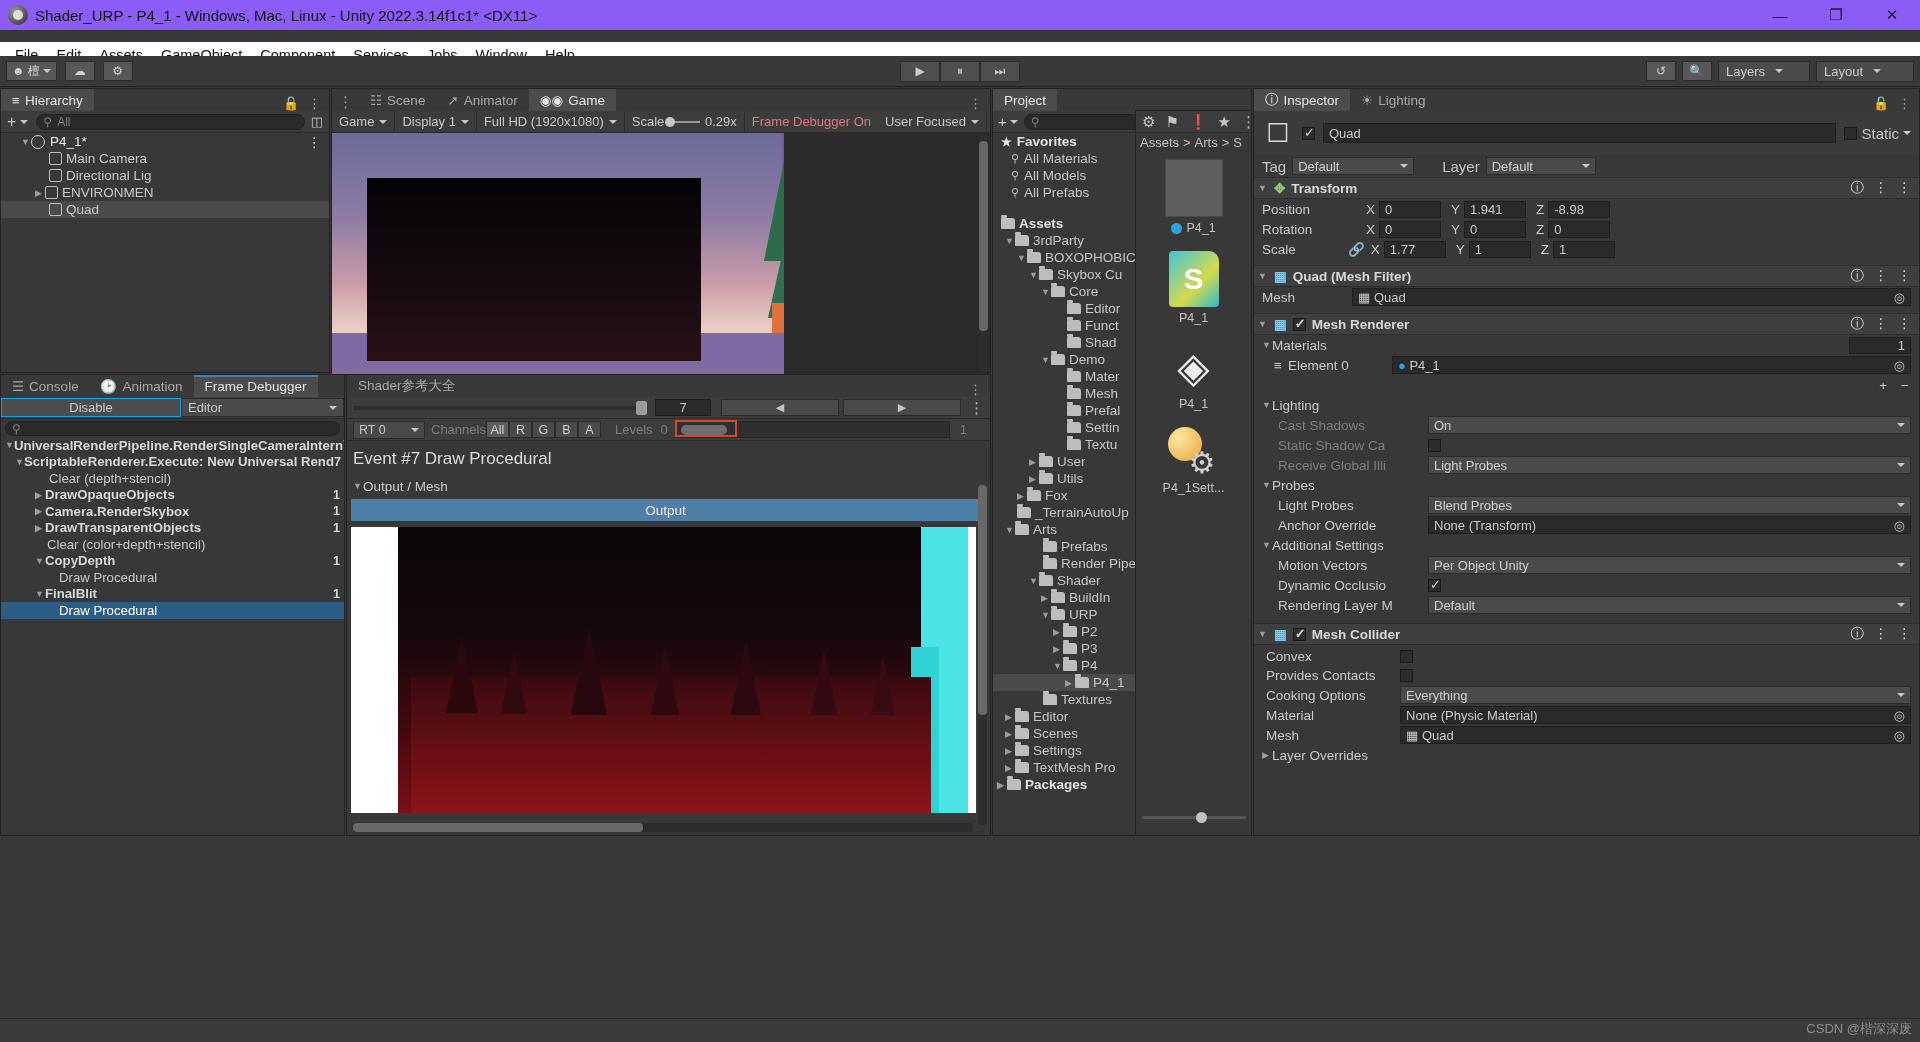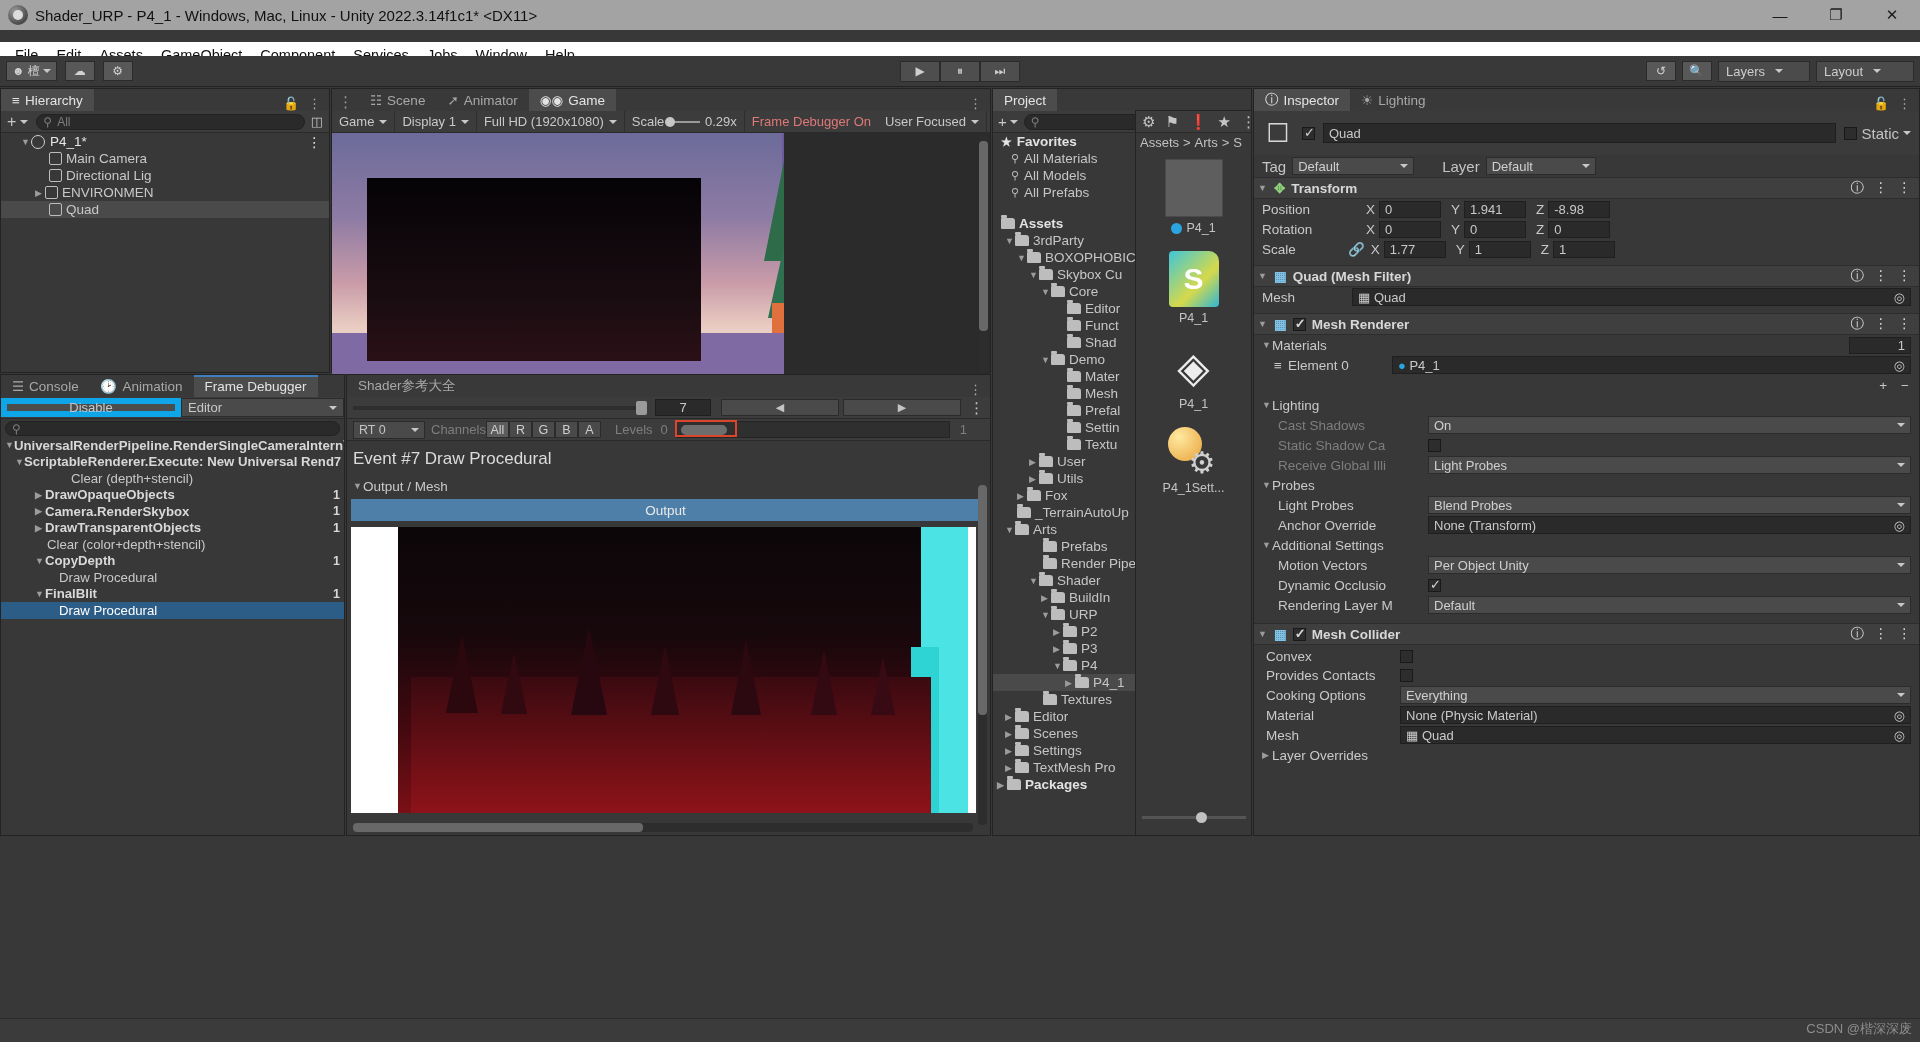--- a/index.html
+++ b/index.html
@@ -10,21 +10,21 @@
     font-size: 15px;
     color: #c4c4c4;
     overflow: hidden;
     -webkit-font-smoothing: antialiased;
   }
   .app { position: relative; width: 1920px; height: 1042px; }
 
   
   .titlebar {
     position: absolute; top: 0; left: 0; width: 1920px; height: 30px;
-    background: #a3a3a3; display: flex; align-items: center;
+    background: #8b5cf6; display: flex; align-items: center;
   }
   .tb-icon { width: 20px; height: 20px; margin-left: 8px; margin-right: 7px;
     border-radius: 50%; background: radial-gradient(circle at 35% 32%, #9a9a9a, #4a4a4a 70%); position: relative; }
   .tb-icon::after { content:""; position:absolute; left:5px; top:5px; width:10px; height:10px;
     border-radius:50%; background:#ddd; }
   .tb-title { color: #111; font-size: 15px; white-space: nowrap; }
   .tb-ctrls { margin-left: auto; display: flex; height: 30px; }
   .tb-btn { width: 56px; height: 30px; display: flex; align-items: center; justify-content: center;
     color: #1a1a1a; font-size: 15px; }
 
@@ -368,21 +368,21 @@
       </div>
       <div class="tab">
         <span>🕑</span>
         <span>Animation</span>
       </div>
       <div class="tab active blue">
         <span>Frame Debugger</span>
       </div>
     </div>
     <div class="subbar">
-      <div style="width:180px;height:19px;background:#4c4c4c;border:6px solid #0ea5e9;display:flex;align-items:center;justify-content:center;font-size:13px">Disable</div>
+      <div style="width:180px;height:19px;background:#4c4c4c;border:1px solid #0ea5e9;display:flex;align-items:center;justify-content:center;font-size:13px">Disable</div>
       <div style="flex:1;height:19px;background:#4a4a4a;border:1px solid #2b2b2b;display:flex;align-items:center;padding:0 6px;font-size:13px">
         <span>Editor</span>
         <span class="caret" style="margin-left:auto"></span>
       </div>
     </div>
     <div style="height:18px;background:#383838;padding:2px 4px">
       <div class="searchbox" style="height:15px">
         <span>⚲</span>
       </div>
     </div>
@@ -390,21 +390,21 @@
       <div class="fd-row bold" style="padding-left:4px">
         <span class="tri">▼</span>
         <span>UniversalRenderPipeline.RenderSingleCameraIntern</span>
         <span class="fd-count">7</span>
       </div>
       <div class="fd-row bold" style="padding-left:14px">
         <span class="tri">▼</span>
         <span>ScriptableRenderer.Execute: New Universal Rend</span>
         <span class="fd-count">7</span>
       </div>
-      <div class="fd-row" style="padding-left:70px">
+      <div class="fd-row" style="padding-left:48px">
         <span>Clear (depth+stencil)</span>
       </div>
       <div class="fd-row bold" style="padding-left:34px">
         <span class="tri">▶</span>
         <span>DrawOpaqueObjects</span>
         <span class="fd-count">1</span>
       </div>
       <div class="fd-row bold" style="padding-left:34px">
         <span class="tri">▶</span>
         <span>Camera.RenderSkybox</span>

